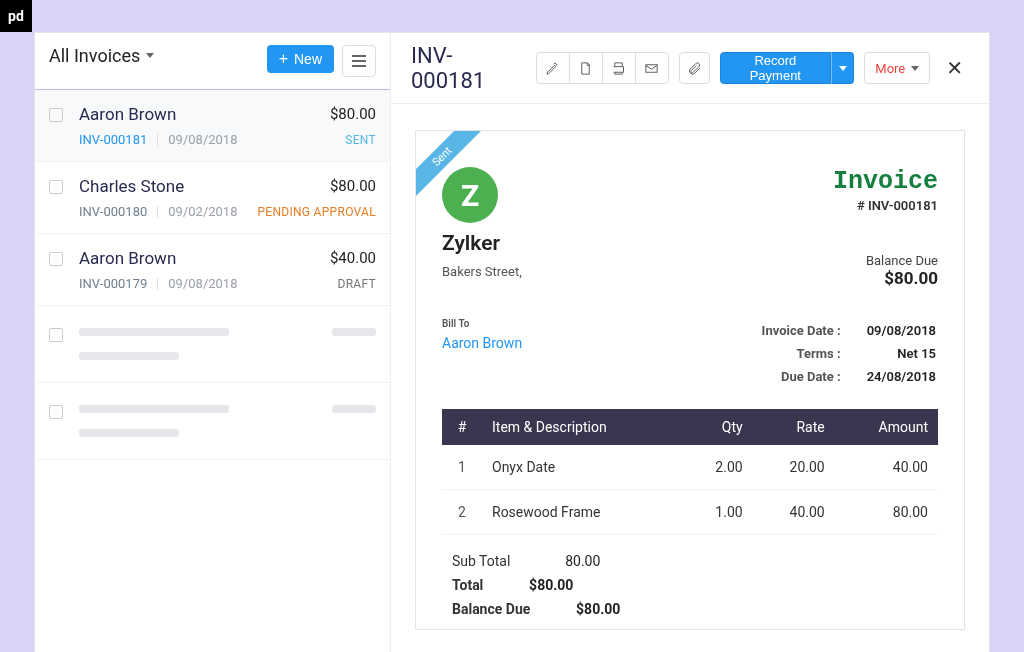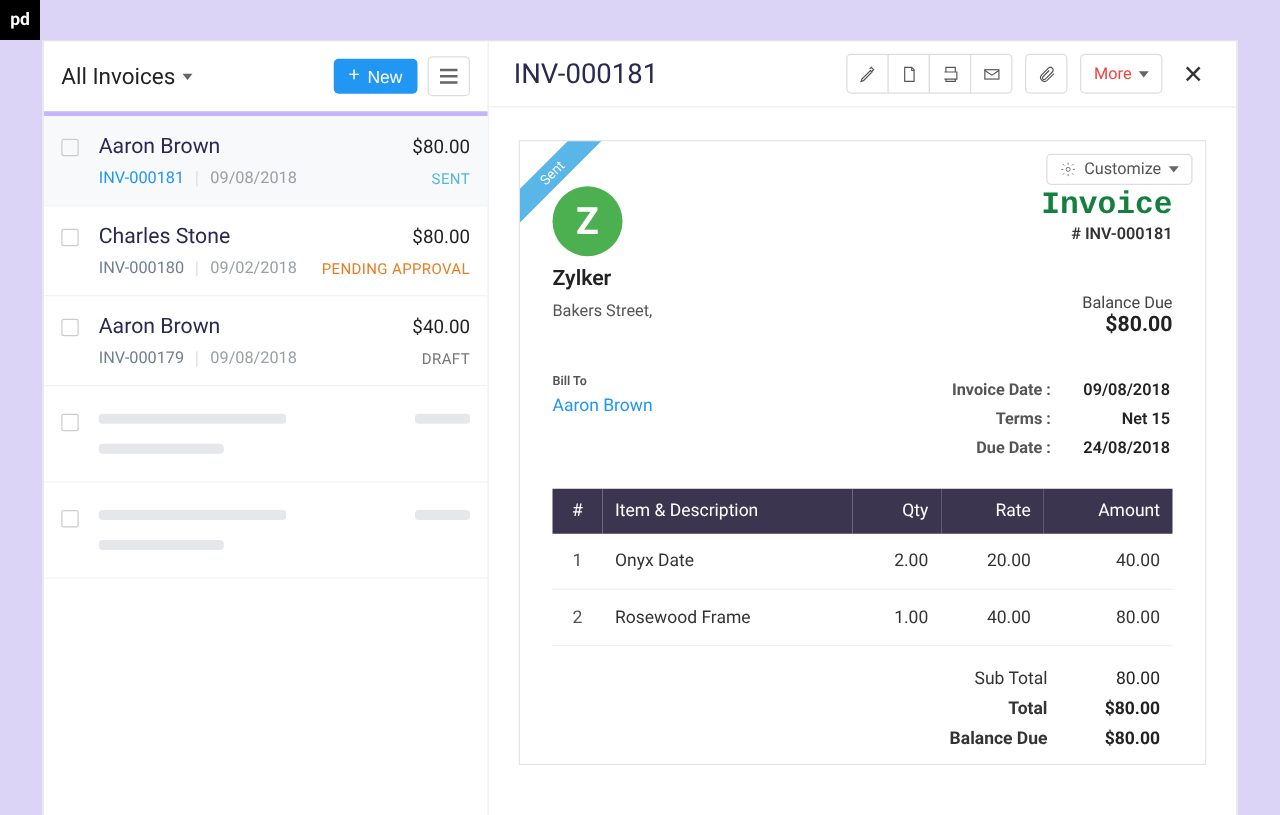--- a/index.html
+++ b/index.html
@@ -1,21 +1,21 @@
 <!DOCTYPE html>
 <html><head>
 <meta charset="utf-8">
 <style>
   * { box-sizing: border-box; margin: 0; padding: 0; }
   body { font-family: -apple-system, "Segoe UI", Roboto, Arial, sans-serif; background: #dcd4f7; width: 1024px; height: 652px; overflow: hidden; position: relative; }
   .corner-badge { position: absolute; top: 0; left: 0; width: 32px; height: 32px; background: #000; color: #fff; display:flex; align-items:center; justify-content:center; font-weight: bold; font-size: 14px; }
   .app { position: absolute; top: 32px; left: 34px; right: 34px; bottom: 0; background: #fff; display: flex; border: 1px solid #e3e3e3; border-bottom: none; overflow:hidden;}
   
   .sidebar { width: 356px; border-right: 1px solid #eee; display: flex; flex-direction: column; }
-  .sidebar-header { display: flex; align-items: center; padding: 12px 14px; border-bottom: 4px solid #c4b5fd; }
+  .sidebar-header { display: flex; align-items: flex-start; padding: 12px 14px; border-bottom: 1px solid #c4b5fd; }
   .dropdown-title { font-size: 18px; color: #222; display:flex; align-items:center; gap:6px; cursor:pointer;}
   .caret { width:0;height:0;border-left:4px solid transparent;border-right:4px solid transparent;border-top:5px solid #666; display:inline-block;}
   .spacer { flex:1; }
   .btn-new { background:#2296f3; color:#fff; border:none; border-radius:4px; padding:6px 12px; font-size:14px; display:flex;align-items:center;gap:6px; cursor:pointer;}
   .btn-icon { border:1px solid #ddd; background:#fff; border-radius:4px; width:34px; height:32px; display:flex;align-items:center;justify-content:center;cursor:pointer;}
   .hamburger { width:14px; height:2px; background:#666; position:relative;}
   .hamburger::before,.hamburger::after { content:""; position:absolute; left:0; width:14px;height:2px;background:#666;}
   .hamburger::before{top:-5px;} .hamburger::after{top:5px;}
   .list { flex:1; }
   .list-item { padding: 14px 14px 14px 44px; border-bottom:1px solid #f2f2f2; position:relative; }
@@ -55,42 +55,42 @@
   
   .doc-wrap { flex:1; padding: 26px 24px 0 24px; overflow:auto;}
   .doc { border:1px solid #e5e5e5; position:relative; padding: 26px 26px 8px 26px; }
   .ribbon { position:absolute; top:0; left:0; width:72px; height:72px; overflow:hidden;}
   .ribbon span { position:absolute; width:100px; text-align:center; background:#5bb6e8; color:#fff; font-size:11px; transform: rotate(-45deg); left:-24px; top:16px; padding:3px 0;}
   .customize { position:absolute; top:10px; right:10px; border:1px solid #ddd; background:#fff; border-radius:4px; padding:4px 10px; font-size:13px; color:#555; display:flex;align-items:center;gap:6px; cursor:pointer;}
   .gear { width:13px;height:13px; stroke:#666; fill:none; stroke-width:1.3;}
   .doc-head { display:flex; padding-top:10px;}
   .from { }
   .logo { width:56px;height:56px;border-radius:50%;background:#4CAF50;display:flex;align-items:center;justify-content:center;color:#fff;font-size:30px;font-weight:bold; margin-bottom:8px;}
-  .from h3{font-size:17px;color:#222;font-weight:600;margin-bottom:6px;}
+  .from h3{font-size:21px;color:#222;font-weight:600;margin-bottom:6px;}
   .from .addr{font-size:13px;color:#555;line-height:1.7;}
   .to-right{ margin-left:auto; text-align:right;}
   .inv-big{font-size:25px;color:#15803d;font-weight:600;font-family:Liberation Mono, monospace;}
   .inv-num{font-size:13px;color:#333;font-weight:600;margin-top:2px;}
   .bal-label{font-size:13px;color:#444;margin-top:40px;}
   .bal-val{font-size:17px;color:#222;font-weight:700;}
   .billto-row{ display:flex; margin-top:30px;}
   .billto h4{font-size:10px;color:#555;font-weight:600;}
   .billto a{color:#2296f3;font-size:14px;text-decoration:none;display:block;margin-top:6px;}
   .meta-table{ margin-left:auto; font-size:13px; color:#555;}
   .meta-table td{ padding: 3px 0 3px 24px; text-align:right;font-weight:bold;}
   .meta-table td.v{ color:#222; font-weight:600; min-width:90px;}
   table.items { width:100%; border-collapse:collapse; margin-top:20px;}
   table.items thead th { background:#3b3550; color:#fff; font-weight:400; font-size:14px; padding:10px; text-align:right;}
   table.items thead th:nth-child(1){width:40px;text-align:center;}
   table.items thead th:nth-child(2){text-align:left;}
   table.items tbody td { padding:14px 10px; font-size:14px; color:#333; text-align:right; border-bottom:1px solid #f0f0f0;}
   table.items tbody td:nth-child(1){text-align:center;color:#555;}
   table.items tbody td:nth-child(2){text-align:left;}
   .totals{ margin-top:14px; text-align:right; font-size:14px;}
-  .totals div{ display:flex; justify-content:flex-end; padding:4px 10px;}
+  .totals div{ display:flex; justify-content:flex-start; padding:4px 10px;}
   .totals .lbl{ color:#333; }
   .totals .val{ min-width:90px; color:#222;}
   .totals .bold .lbl,.totals .bold .val{ font-weight:700;}
 </style>
 </head>
 <body>
 
 <div class="corner-badge">pd</div>
 
 <div class="app">
@@ -202,42 +202,40 @@
               <rect x="3" y="6" width="18" height="12"></rect>
               <path d="M3 7l9 6 9-6"></path>
             </svg>
           </div>
       </div>
       <div class="icon-btn single">
           <svg class="svg-ico" viewBox="0 0 24 24">
             <path d="M21 11l-9 9a5 5 0 01-7-7l9-9a3.5 3.5 0 015 5l-9 9a2 2 0 01-3-3l8-8"></path>
           </svg>
         </div>
+      <div style="display:flex">
+        <button class="btn-primary">Record Payment</button>
+        <div class="btn-primary-drop">
+            <span class="caret"></span>
+          </div>
+      </div>
       <div class="btn-more">
         <span>More</span>
         <span class="caret"></span>
       </div>
       <div class="close-x">
         <span>✕</span>
       </div>
     </div>
 
     <div class="doc-wrap">
       <div class="doc">
         <div class="ribbon">
             <span>Sent</span>
           </div>
-        <div class="customize">
-          <svg class="gear" viewBox="0 0 24 24">
-              <circle cx="12" cy="12" r="3"></circle>
-              <path d="M12 2v3M12 19v3M4.2 4.2l2.1 2.1M17.7 17.7l2.1 2.1M2 12h3M19 12h3M4.2 19.8l2.1-2.1M17.7 6.3l2.1-2.1"></path>
-            </svg>
-          <span>Customize</span>
-          <span class="caret"></span>
-        </div>
 
         <div class="doc-head">
           <div class="from">
             <div class="logo">Z</div>
             <h3>Zylker</h3>
             <div class="addr">
               <div>Bakers Street,</div>
             </div>
           </div>
           <div class="to-right">

